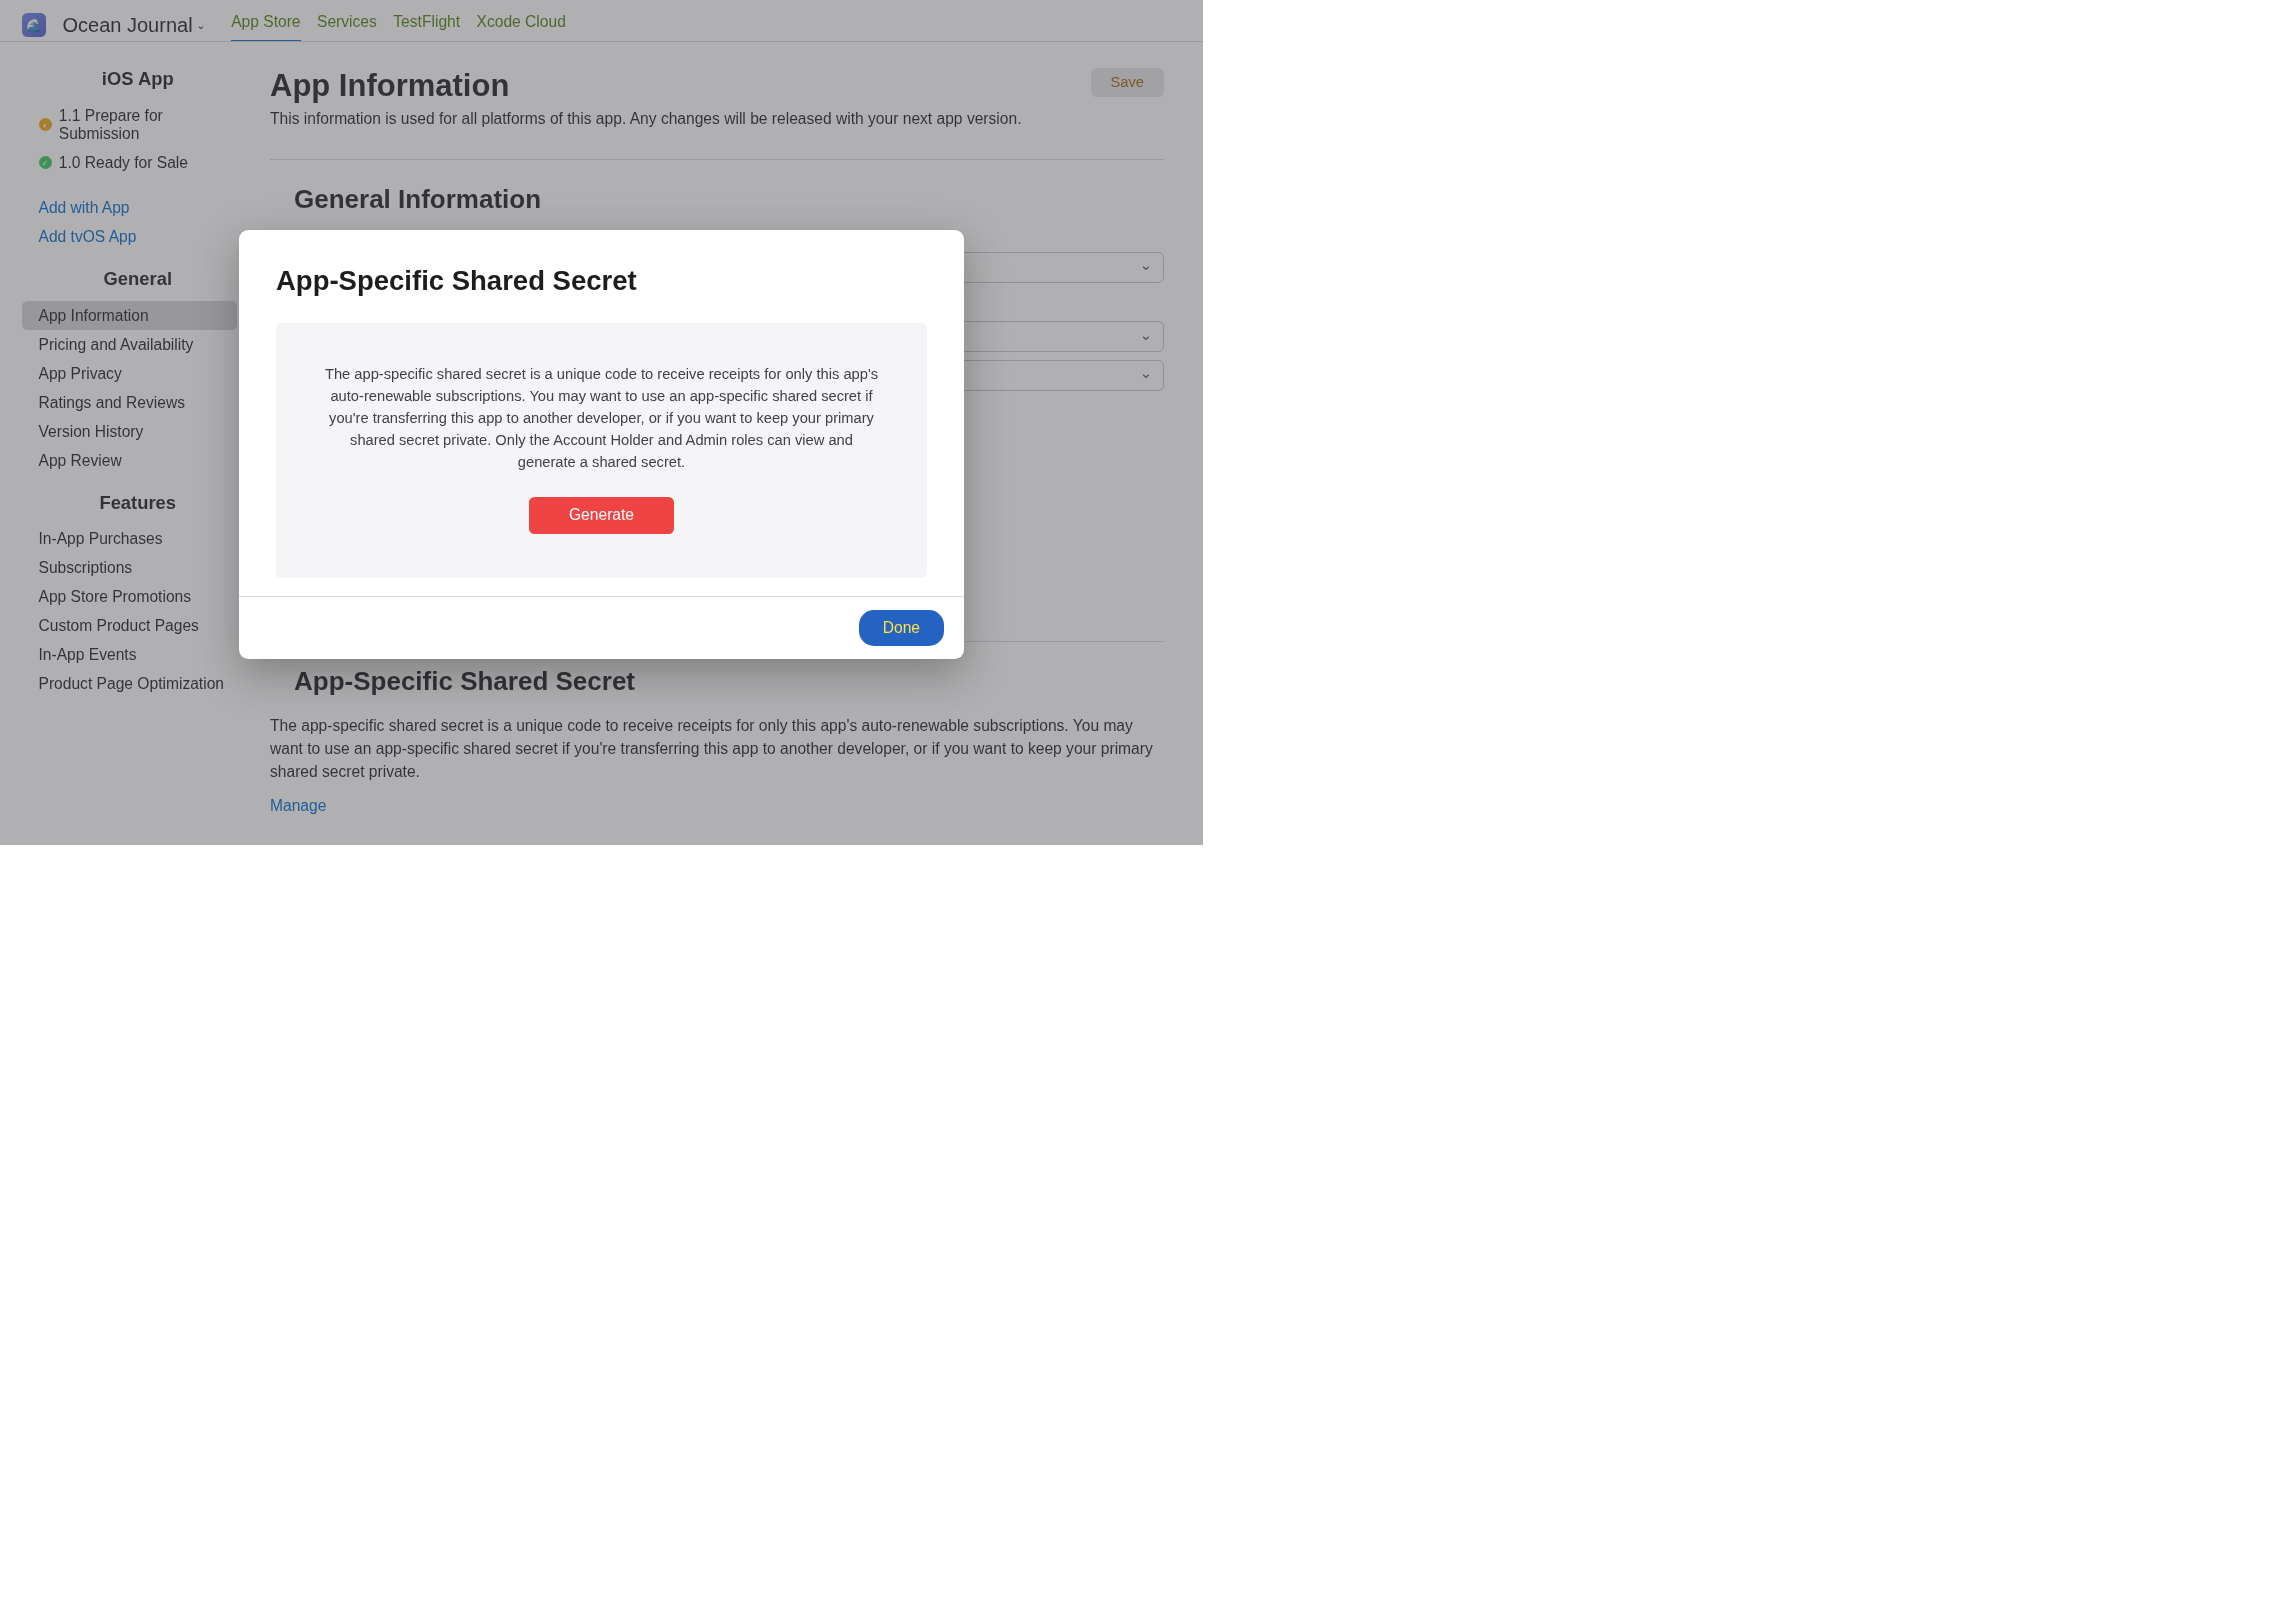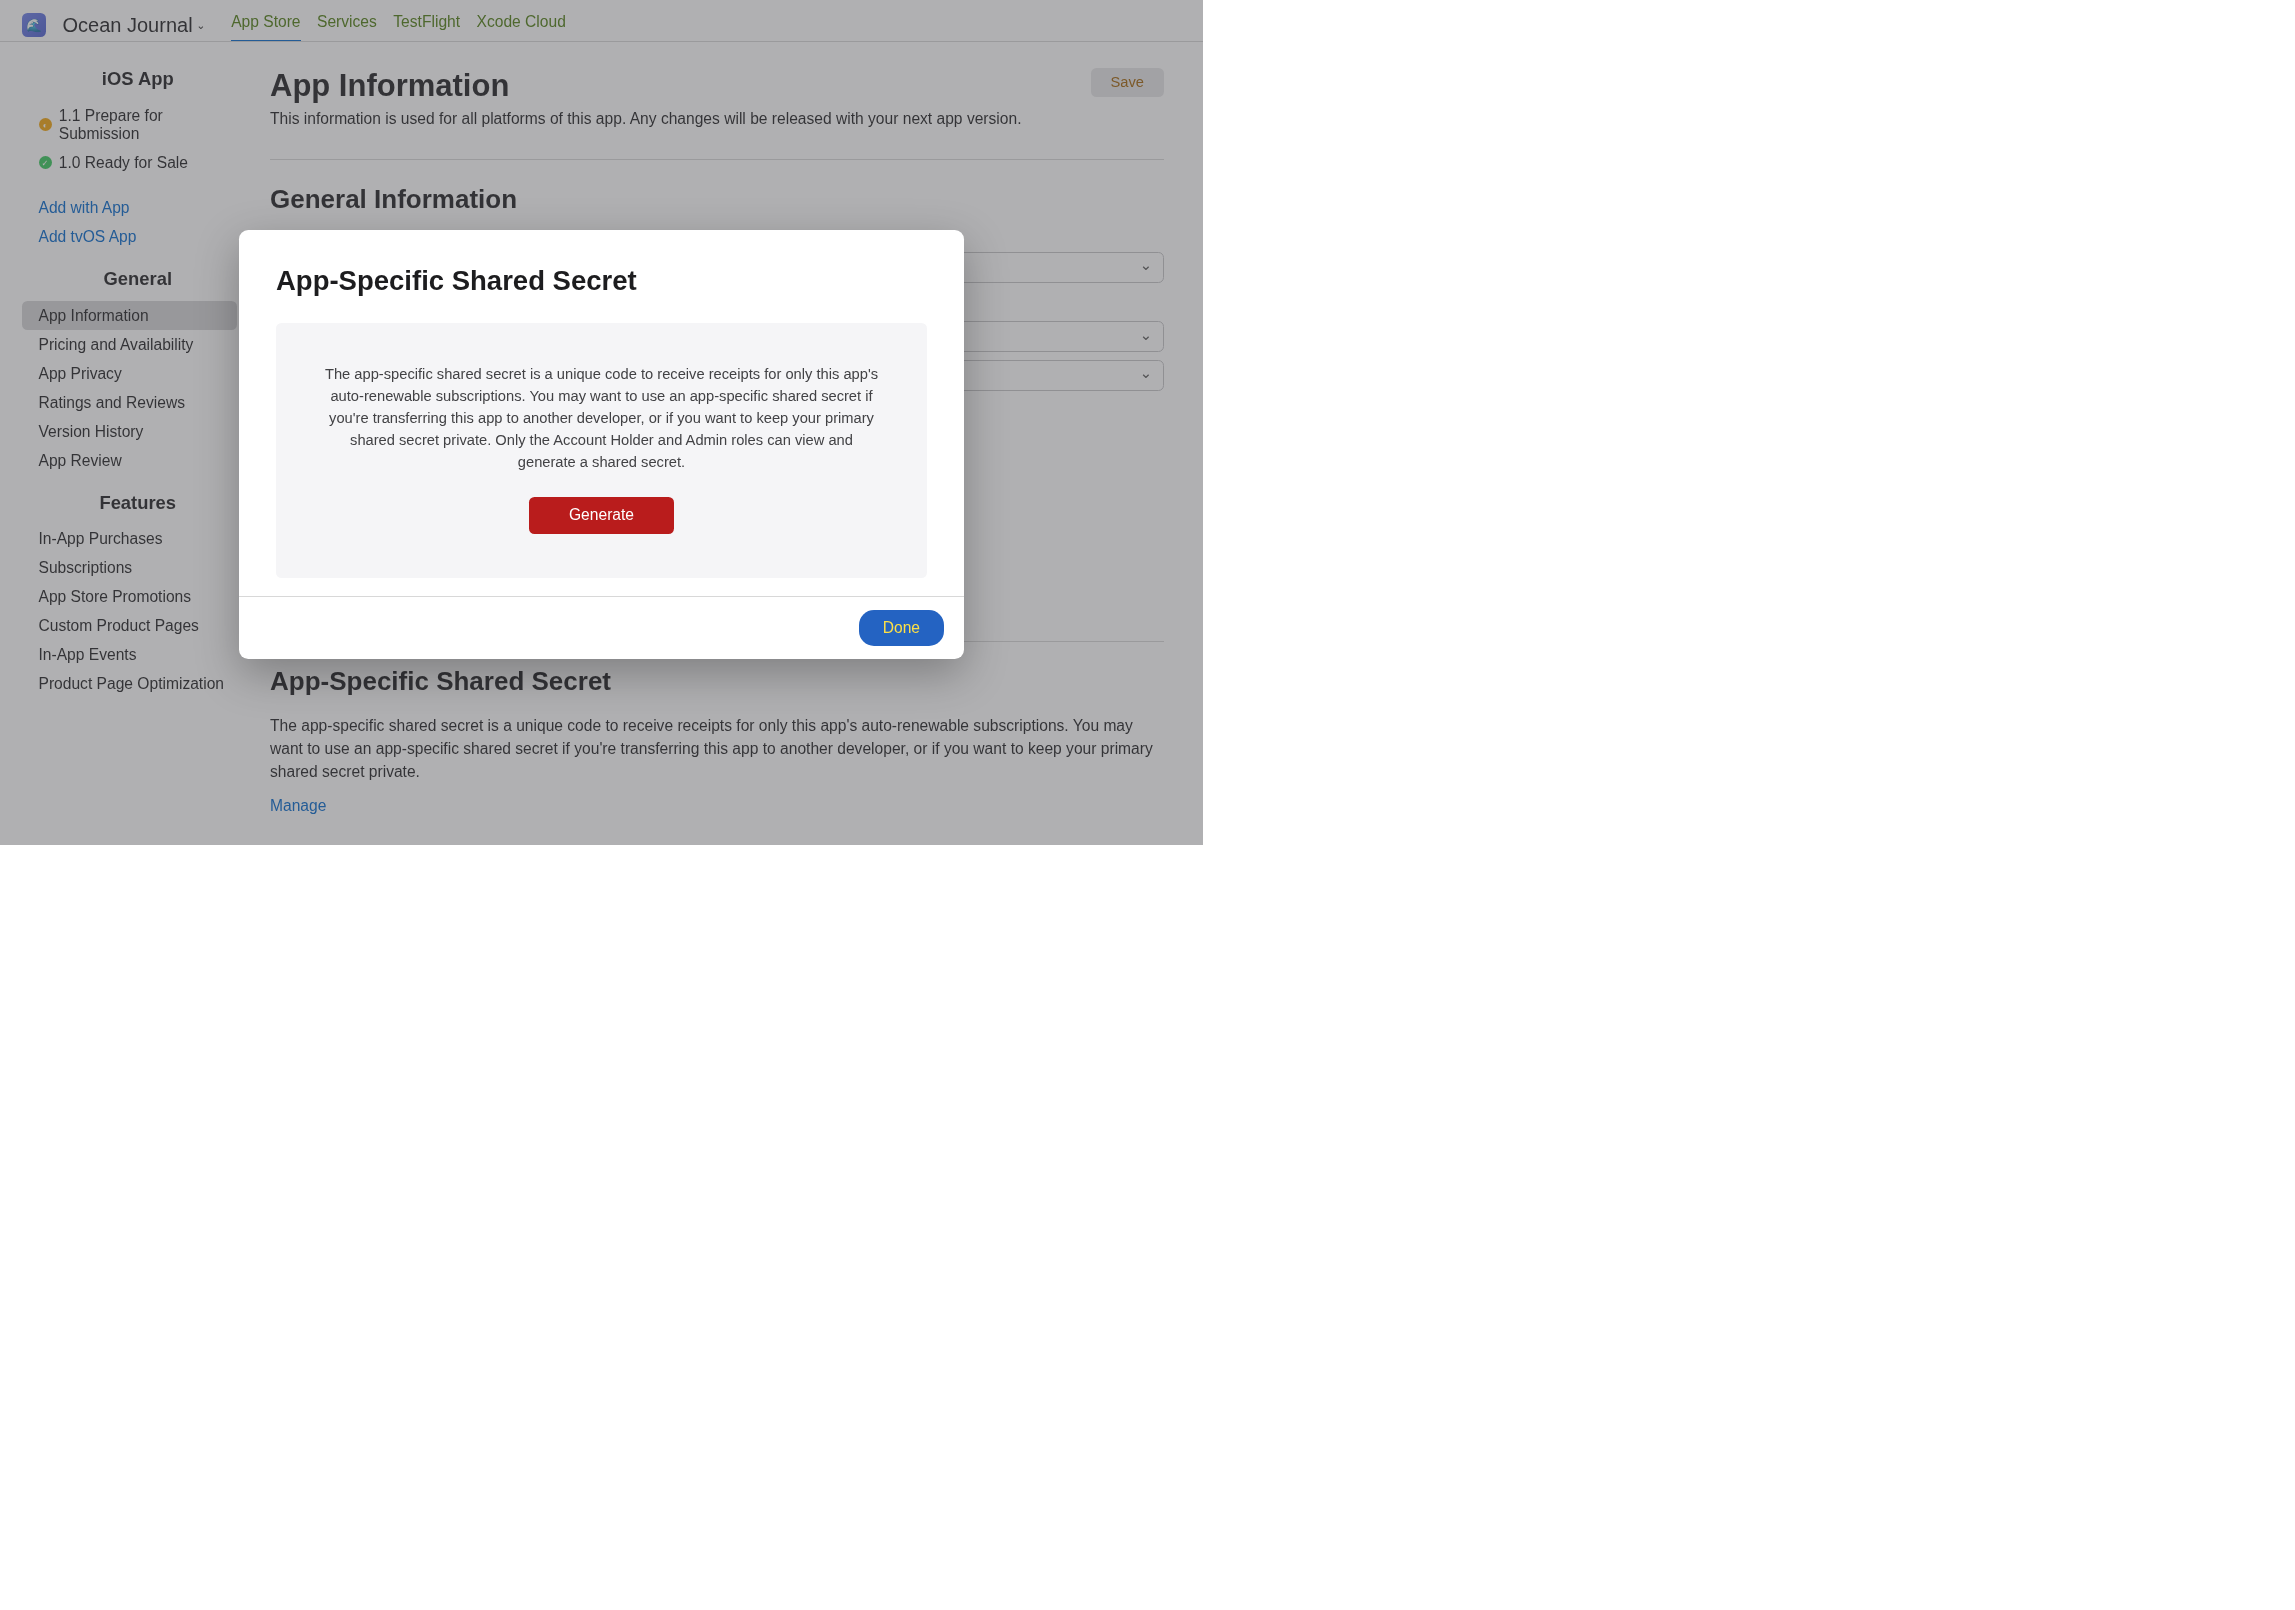--- a/index.html
+++ b/index.html
@@ -91,21 +91,21 @@
     .page-sub { color: #1d1d1f; margin-top: 5.5px; }
     .save-btn {
       background: #e6e6e8; color: #a16207;
       border: none; border-radius: 5.5px;
       padding: 6.4px 20px; font-size: 14.7px;
       cursor: default;
     }
 
     hr.sep { border: none; border-top: 0.9px solid #d8d8d8; margin: 31px 0 24px 0; }
 
-    .section-title { font-size: 26px; font-weight: 700; margin-bottom: 16.5px; }
+    .section-title { font-size: 26px; font-weight: 700; margin-bottom: 16.5px; margin-left: 24px; }
     .form-grid { display: grid; grid-template-columns: 1fr 1fr; gap: 18.4px 37px; }
     .field-label { color: #1d1d1f; font-size: 13.8px; margin-bottom: 5.5px; display: flex; align-items: center; gap: 5.5px; }
     .qmark {
       width: 13px; height: 13px; border-radius: 50%;
       background: #98989c; color: #fff; font-size: 9.2px;
       display: inline-flex; align-items: center; justify-content: center;
     }
     .text-val { color: #333; }
     .select {
       border: 0.9px solid #c5c5c7; border-radius: 5.5px;
@@ -144,21 +144,21 @@
     .modal-title { font-size: 27.5px; font-weight: 700; margin-bottom: 26px; }
     .modal-panel {
       background: #f5f5f7;
       border-radius: 5.5px;
       padding: 40px 44px 44px 44px;
       text-align: center;
     }
     .modal-panel p { color: #424245; line-height: 1.5; font-size: 14.7px; }
     .gen-btn {
       margin-top: 24px;
-      background: #b91c1c; color: #fff;
+      background: #ef4444; color: #fff;
       border: none; border-radius: 5.5px;
       padding: 9.2px 40px; font-size: 15.6px;
       cursor: pointer;
     }
     .modal-footer {
       border-top: 0.9px solid #d8d8d8;
       padding: 13px 20px;
       display: flex; justify-content: flex-end;
     }
     .done-btn {

